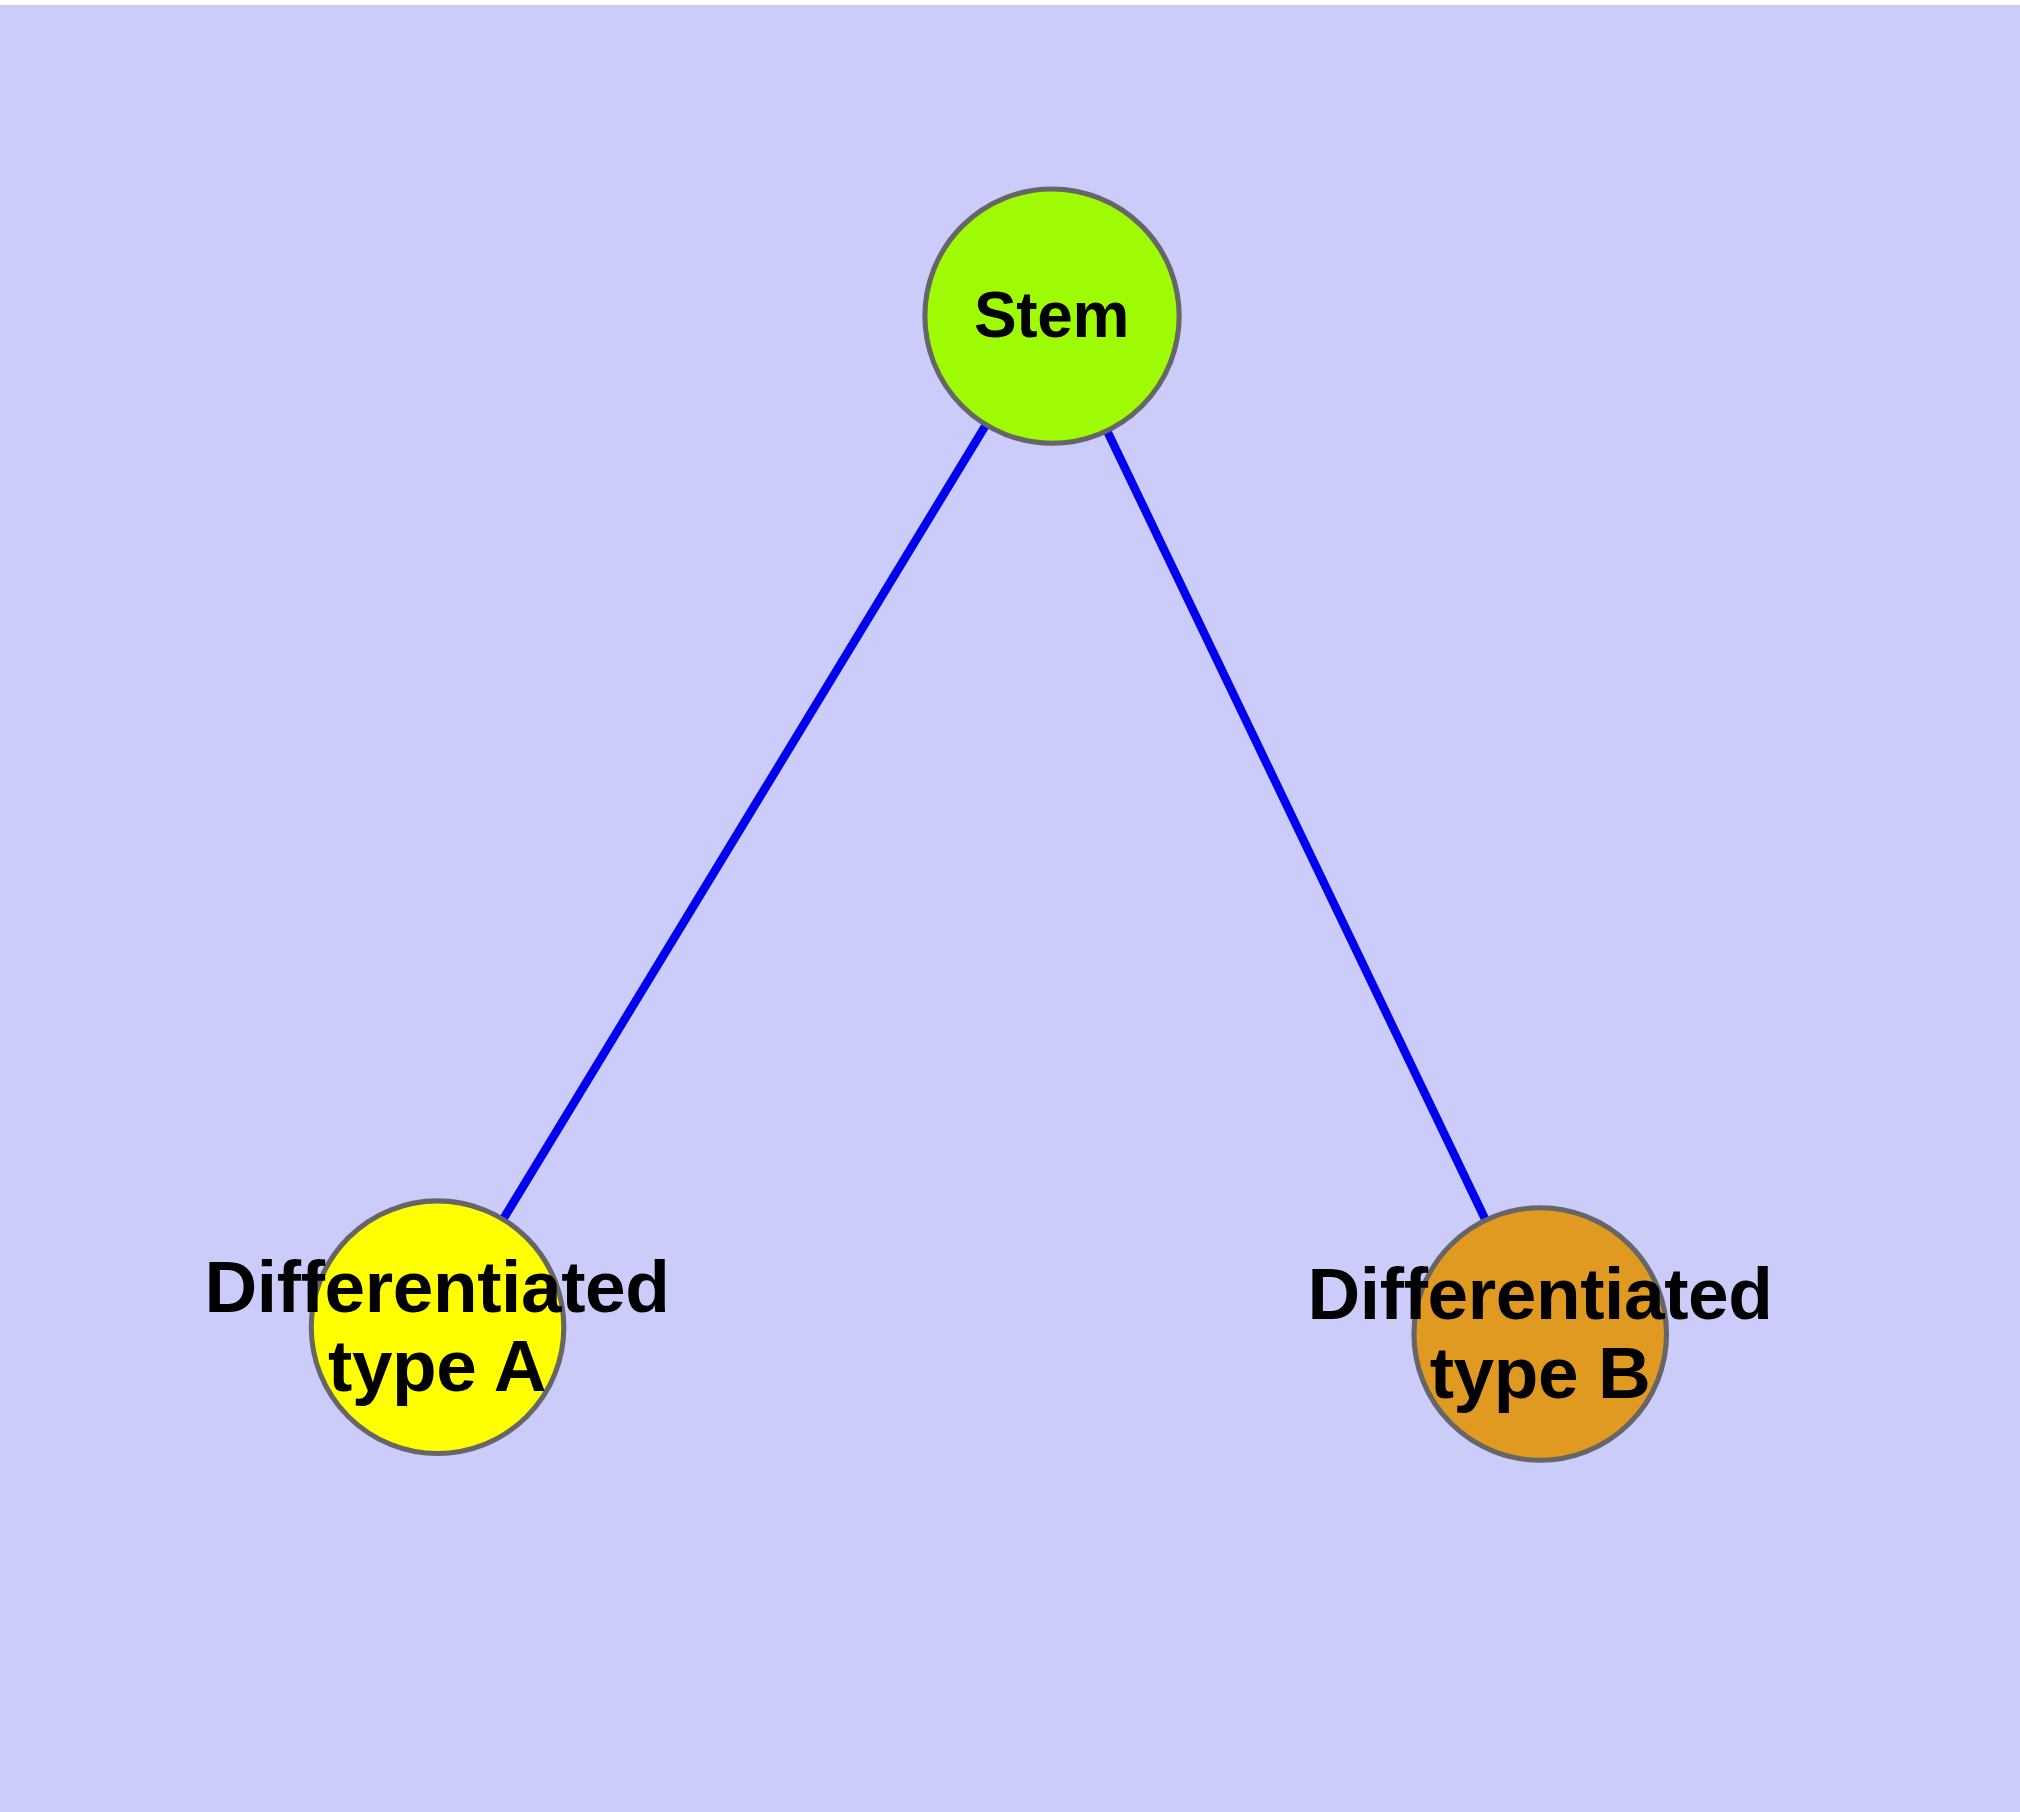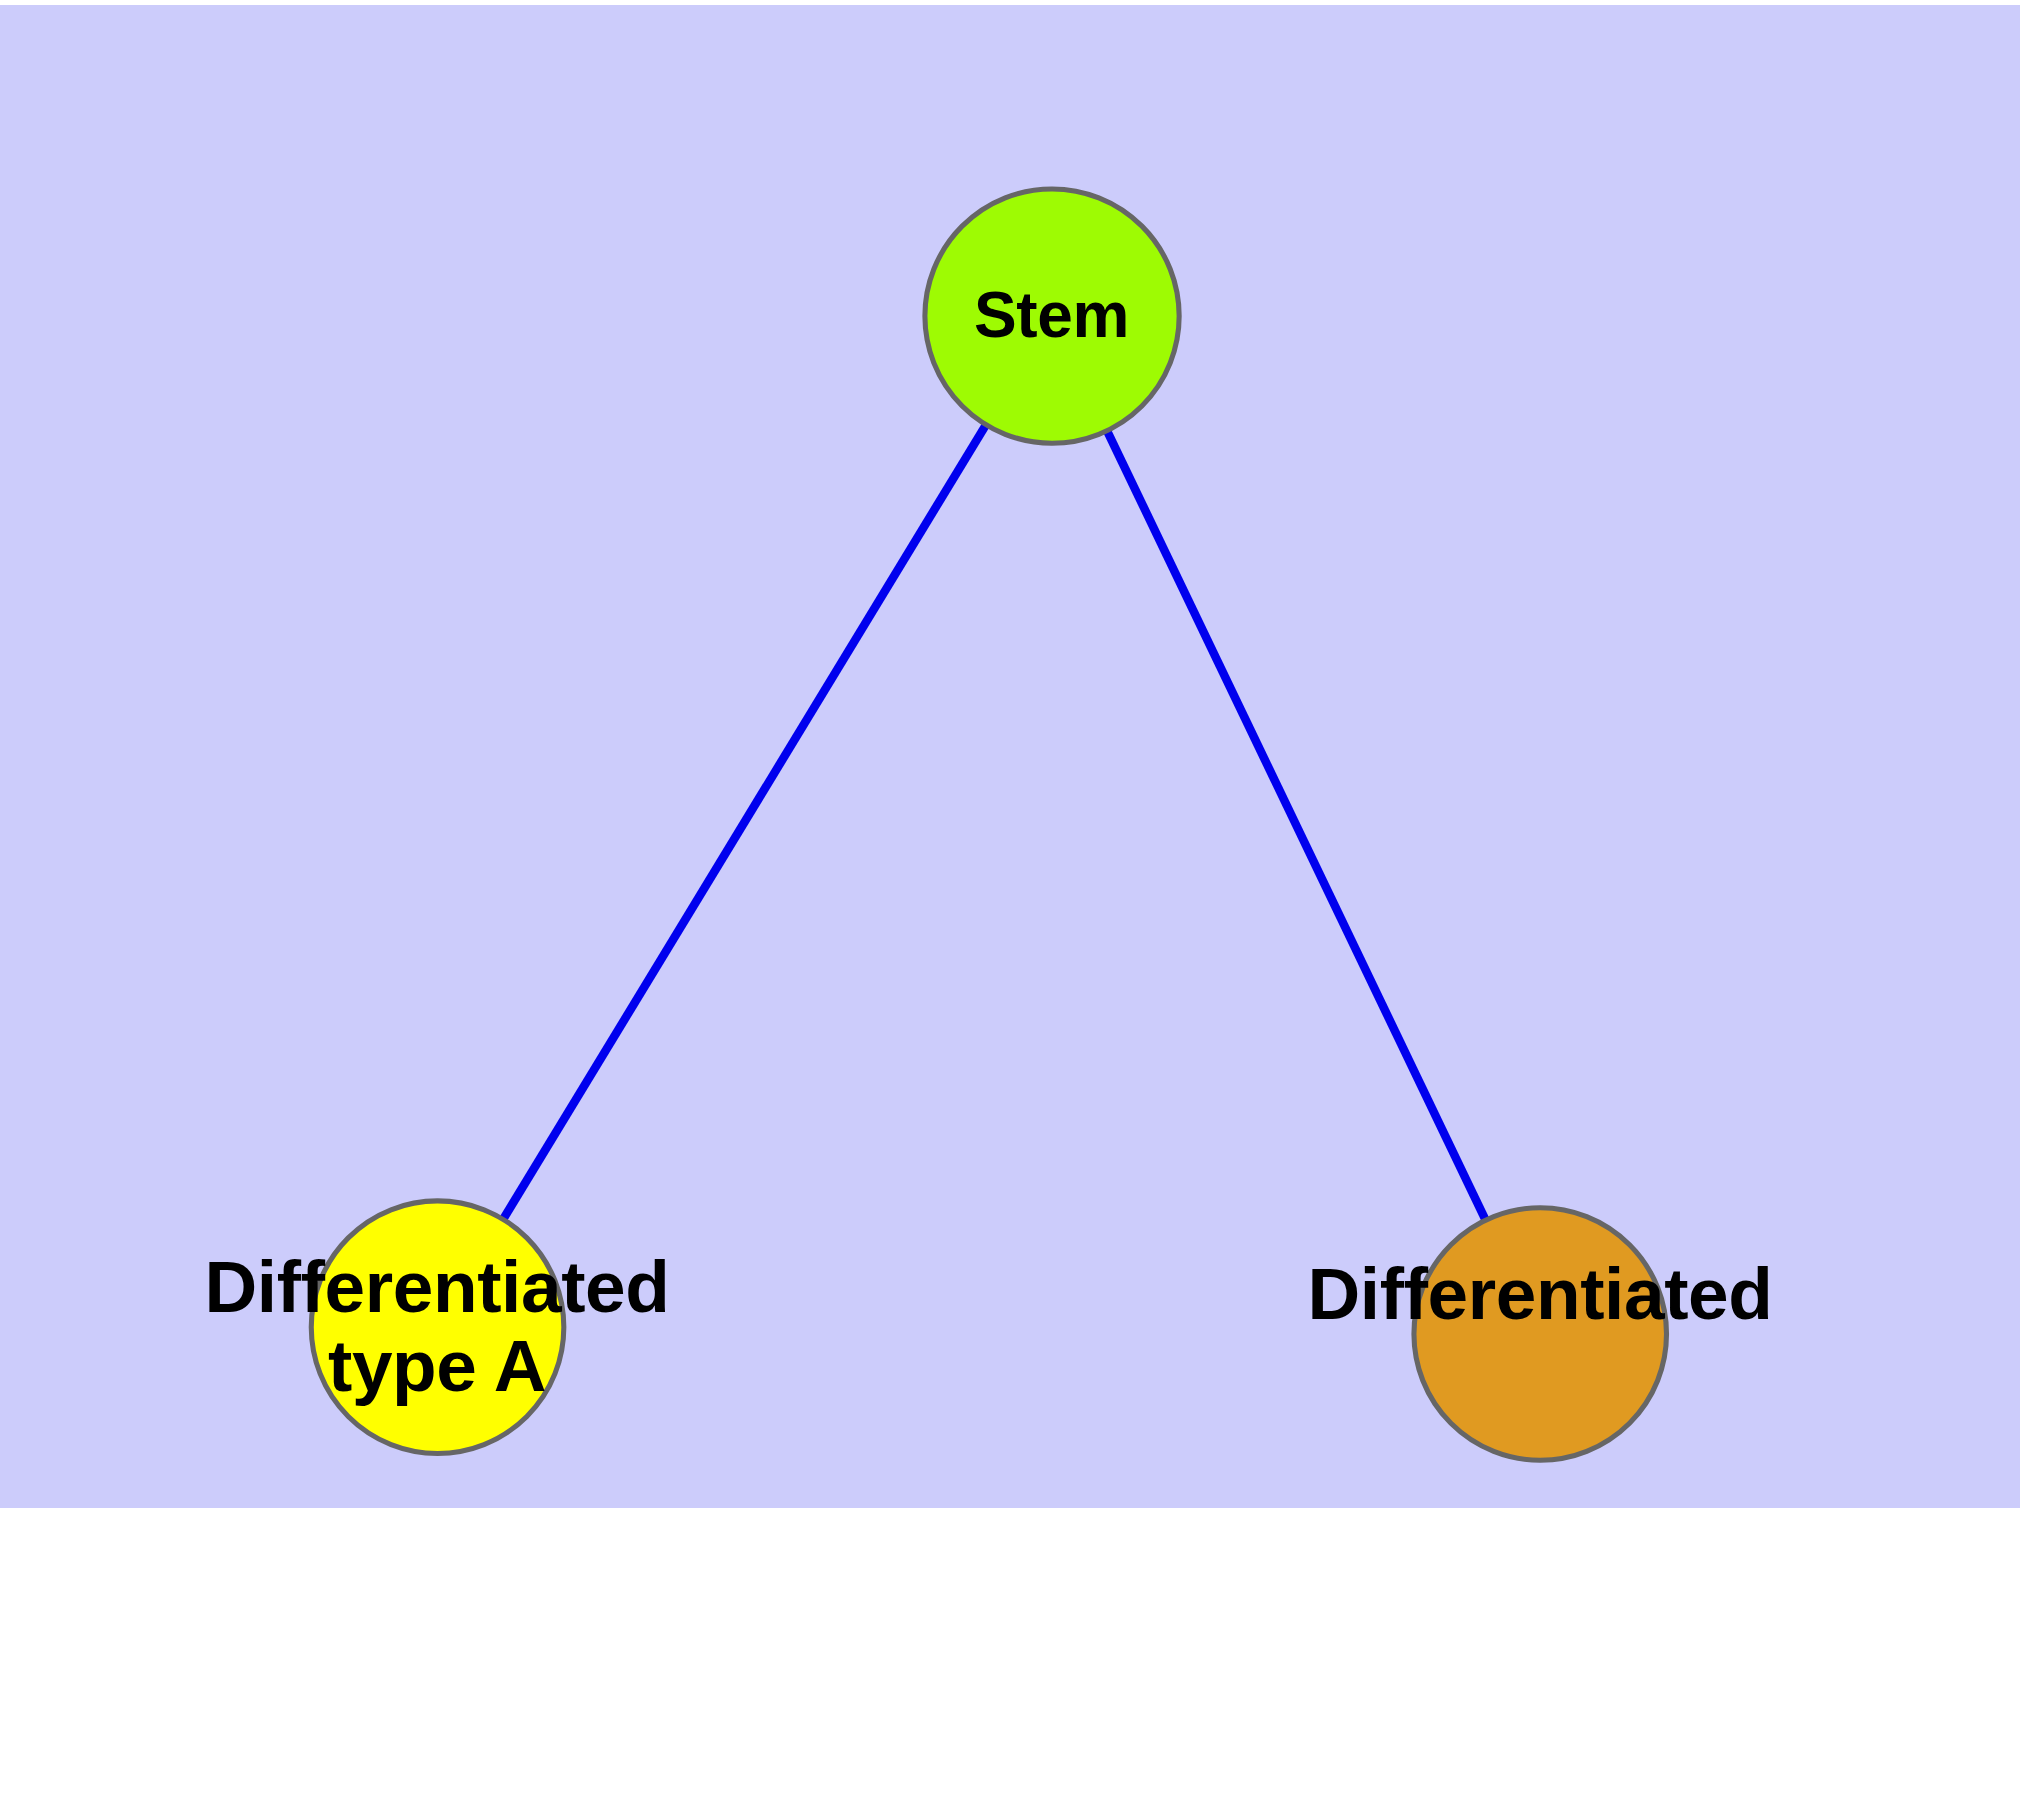--- a/index.html
+++ b/index.html
@@ -4,21 +4,21 @@
 <title>Cell Differentiation Graph</title>
 <style>
   html, body {
     margin: 0;
     padding: 0;
     background: #ffffff;
   }
   #canvas {
     position: relative;
     width: 2021px;
-    height: 1508px;
+    height: 1812px;
     background: #ffffff;
     overflow: hidden;
     font-family: "Liberation Sans", "DejaVu Sans", sans-serif;
   }
   #plot-area {
     position: absolute;
     left: 0;
     top: 5.1px;
     width: 2021px;
     height: 1807px;
@@ -84,17 +84,18 @@
       <div>Stem</div>
     </div>
 
     <div class="node-label" id="label-diffA" style="color: rgb(0, 0, 0); left: -29px; top: 1243px;">
       <div>Differentiated</div>
       <div>type A</div>
     </div>
 
     <div class="node-label" id="label-diffB" style="color: rgb(0, 0, 0); left: 1074px; top: 1250px;">
       <div>Differentiated</div>
+      <div>type B</div>
     </div>
 
   </div>
 </div>
 
 
 </body></html>

